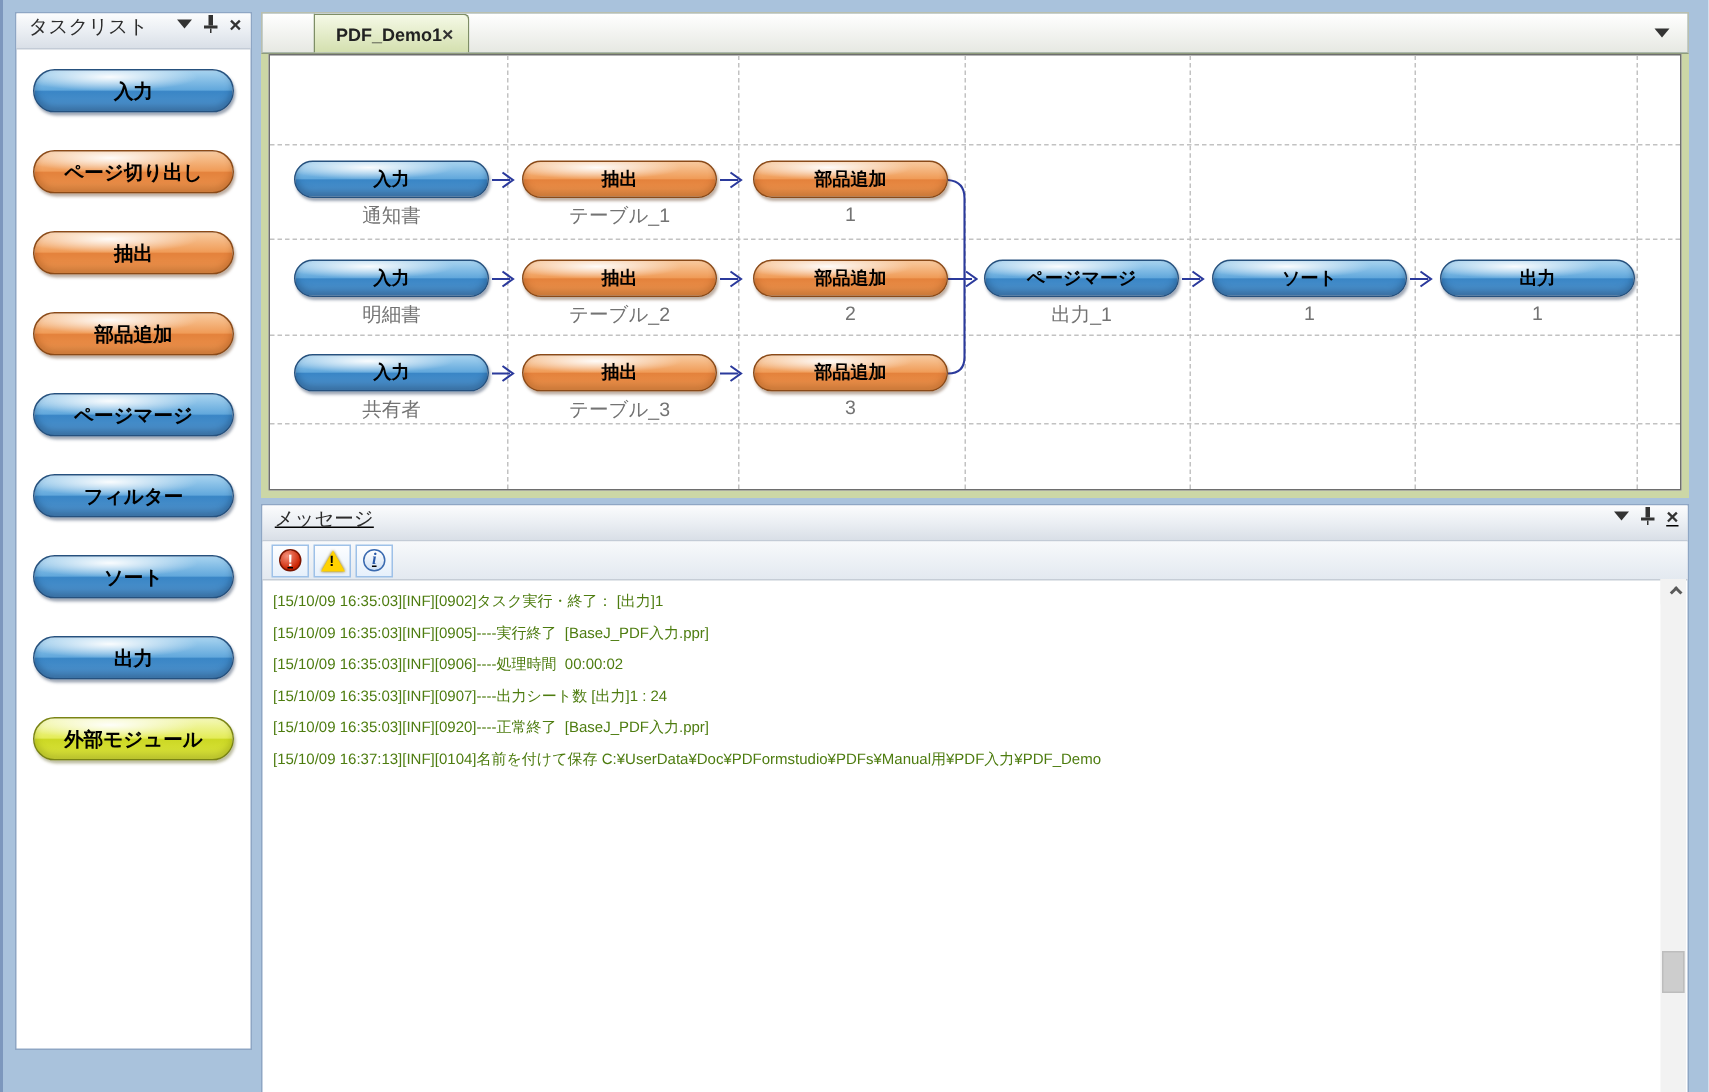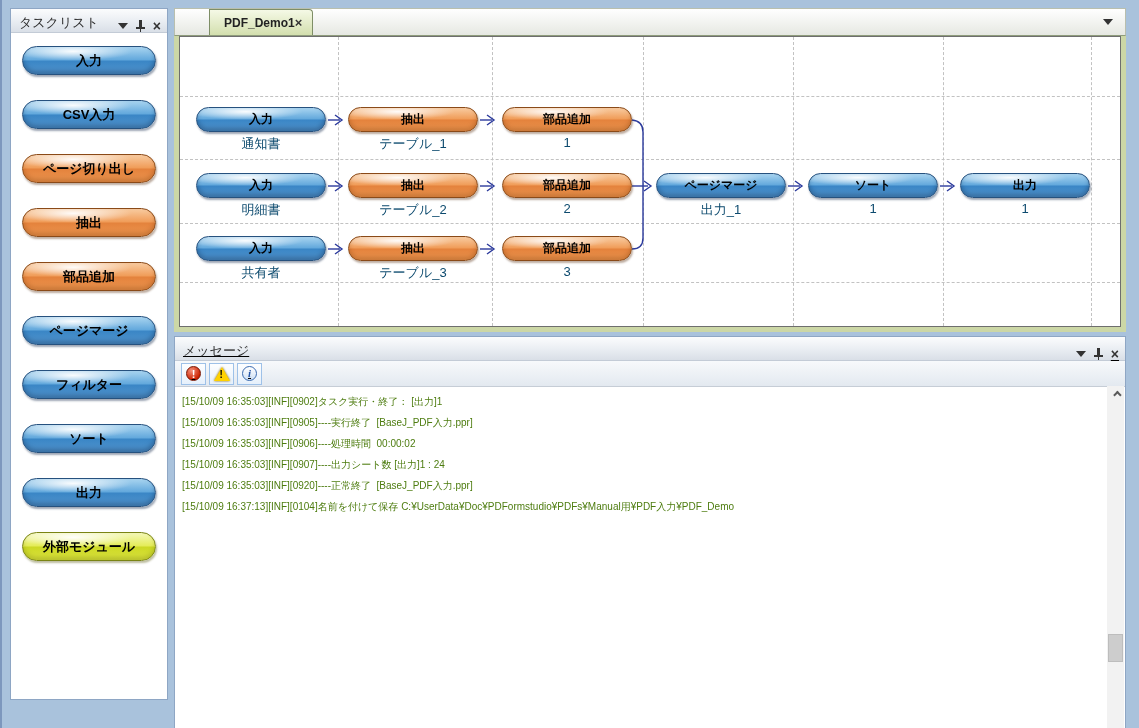--- a/index.html
+++ b/index.html
@@ -2,21 +2,21 @@
 <html><head>
 <meta charset="utf-8">
 <style>
   * { margin:0; padding:0; box-sizing:border-box; }
   html,body { width:1139px; height:728px; overflow:hidden; }
   body { background:#a9c2dc; font-family:"Liberation Sans","DejaVu Sans",sans-serif; position:relative; border-left:2px solid #7d97bd; }
 
   
   .sidebar { position:absolute; left:8px; top:8px; width:158px; height:692px;
     background:#fff; border:1px solid #8ea6c4; }
-  .panel-head { height:24px; display:flex; align-items:flex-end; padding:0 6px 0 8px;
+  .panel-head { height:24px; display:flex; align-items:flex-start; padding:0 6px 0 8px;
     background:linear-gradient(180deg,#fbfcfd 0%,#e9edf2 55%,#d9dfe7 100%);
     border-bottom:1px solid #c3cbd6; font-size:13px; color:#2c2c2c; }
   .panel-head .title { flex:1; white-space:nowrap; overflow:hidden; }
   .hicons { display:flex; align-items:center; gap:7px; }
   .tri-down { width:0; height:0; border-left:5px solid transparent; border-right:5px solid transparent; border-top:6px solid #333; }
   .pin { width:11px; height:13px; background:
       linear-gradient(#333,#333) 4px 1px/3px 7px no-repeat,
       linear-gradient(#333,#333) 1px 8px/9px 2px no-repeat,
       linear-gradient(#333,#333) 5px 10px/1px 3px no-repeat; }
   .xglyph { font-size:14px; font-weight:bold; color:#333; line-height:12px; }
@@ -52,21 +52,21 @@
   .tab-dd { position:absolute; right:12px; top:10px; }
 
   .canvas-frame { height:296px; border:5px solid #ccd7a6; border-top:none; background:#ccd7a6; }
   .canvas { position:relative; width:100%; height:100%; background:#fff; border:1px solid #6e6e6e; overflow:hidden; }
   .gv { position:absolute; top:0; bottom:0; width:0; border-left:1px dashed #c2c2c2; }
   .gh { position:absolute; left:0; right:0; height:0; border-top:1px dashed #c2c2c2; }
   .flow-links { position:absolute; left:0; top:0; }
   .fnode { position:absolute; width:130px; text-align:center; cursor:pointer; }
   .fpill { width:130px; height:25px; border-radius:13px; display:flex; align-items:center; justify-content:center;
     font-size:12px; font-weight:bold; color:#000; white-space:nowrap; }
-  .fsub { margin-top:3px; font-size:13px; color:#0c4a6e; }
+  .fsub { margin-top:3px; font-size:13px; color:#737373; }
 
   
   .messages { position:absolute; left:0; top:328px; width:952px; height:468px;
     background:#fff; border:1px solid #8ea6c4;text-decoration:underline; }
   .msg-toolbar { height:26px; background:linear-gradient(180deg,#f7f9fb,#e3e9f0);
     border-bottom:1px solid #c6cdd6; display:flex; align-items:center; gap:3px; padding-left:6px; }
   .tbtn { width:25px; height:22px; border:1px solid #9ec1e8; background:linear-gradient(180deg,#fdfeff,#e6f0fb);
     display:flex; align-items:center; justify-content:center; cursor:pointer; }
   .ico-err { width:15px; height:15px; border-radius:50%; text-align:center; line-height:15px;
     background:radial-gradient(circle at 35% 28%, #f4917c, #cc2200 72%); color:#fff; font-weight:bold; font-size:11px;
@@ -106,21 +106,20 @@
     <span class="title">タスクリスト</span>
     <span class="hicons">
       <span class="tri-down"></span>
       <span class="pin"></span>
       <span class="xglyph">×</span>
     </span>
   </div>
   <div class="sidebar-body">
 
   <div class="spill blue">入力</div>
-      <div class="spill blue">CSV入力</div>
       <div class="spill orange">ページ切り出し</div>
       <div class="spill orange">抽出</div>
       <div class="spill orange">部品追加</div>
       <div class="spill blue">ページマージ</div>
       <div class="spill blue">フィルター</div>
       <div class="spill blue">ソート</div>
       <div class="spill blue">出力</div>
       <div class="spill yellow">外部モジュール</div>
     </div>
 </div>

